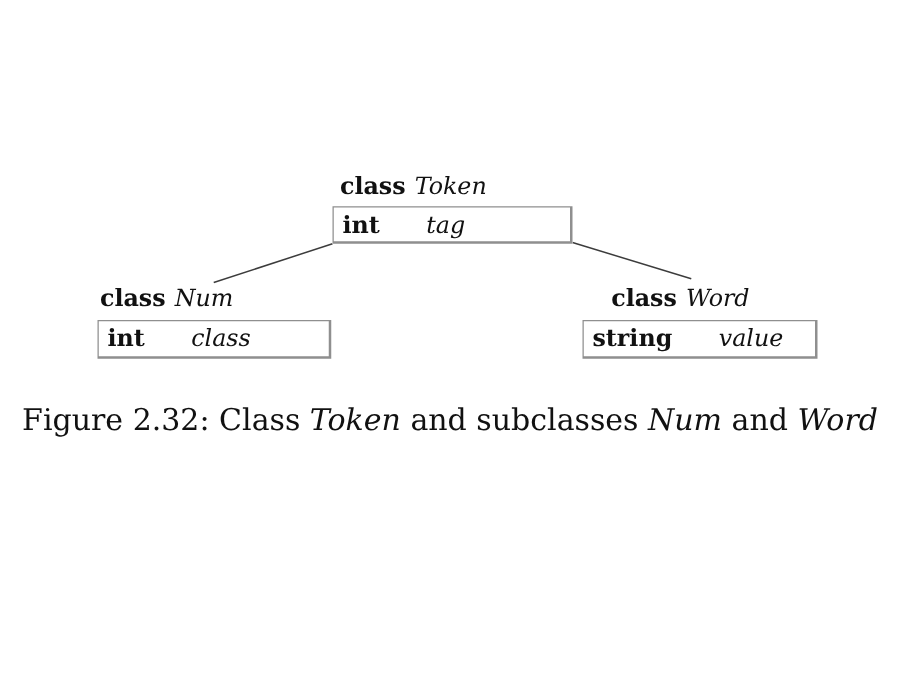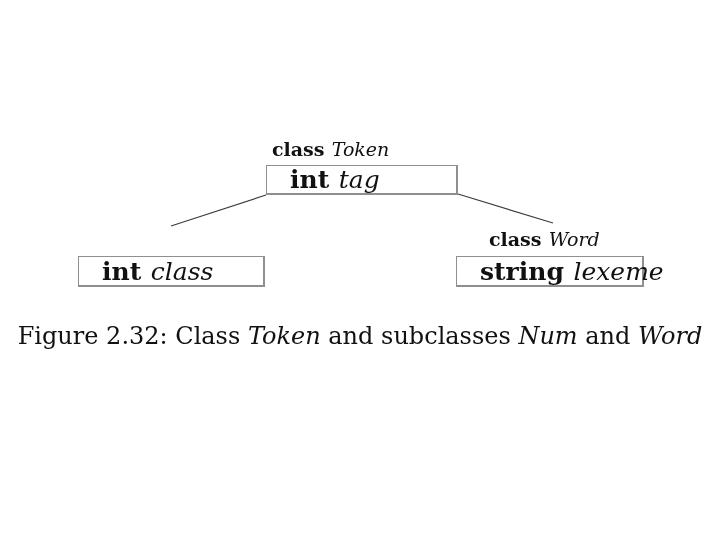--- a/index.html
+++ b/index.html
@@ -44,25 +44,26 @@
   }
   .it {
     font-style: italic;
   }
   .member-box {
     position: absolute;
     border: 1px solid var(--box_border);
     border-right-width: 2px;
     border-bottom-width: 2px;
     background: var(--background);
-    font-size: 25px;
+    font-size: 19px;
     white-space: nowrap;
-    padding-left: 23px;
+    padding-left: 7px;
     display: flex;
     align-items: center;
+    gap: 30px;
   }
   .caption {
     position: absolute;
     left: 0; top: 321px;
     width: 720px;
     text-align: center;
     font-size: 24px;
     line-height: 30px;
     white-space: nowrap;
   }
@@ -80,30 +81,33 @@
   </svg>
 
   <div class="heading" style="left:272px; top:139px;">
     <span class="kw">class</span><span class="it">Token</span>
   </div>
   <div class="member-box" style="left:266px; top:165px; width:192px; height:30px;">
     <span class="kw">int</span>
       <span class="it">tag</span>
   </div>
 
+  <div class="heading" style="left:80px; top:229px;">
+    <span class="kw">class</span><span class="it">Num</span>
+  </div>
   <div class="member-box" style="left:78px; top:256px; width:187px; height:31px;">
     <span class="kw">int</span>
       <span class="it">class</span>
   </div>
 
   <div class="heading" style="left:465px; top:229px;margin-left:24px;">
     <span class="kw">class</span><span class="it">Word</span>
   </div>
-  <div class="member-box" style="left:456px; top:256px; width:188px; height:31px;">
+  <div class="member-box" style="left:466px; top:256px; width:188px; height:31px;">
     <span class="kw">string</span>
-      <span class="it">lexeme</span>
+      <span class="it">value</span>
   </div>
 
   <div class="caption">
     <span class="regular">Figure 2.32: Class </span><span class="italic">Token</span><span class="regular"> and subclasses </span><span class="italic">Num</span><span class="regular"> and </span><span class="italic">Word</span>
   </div>
 
 </div>
 
 </body></html>

